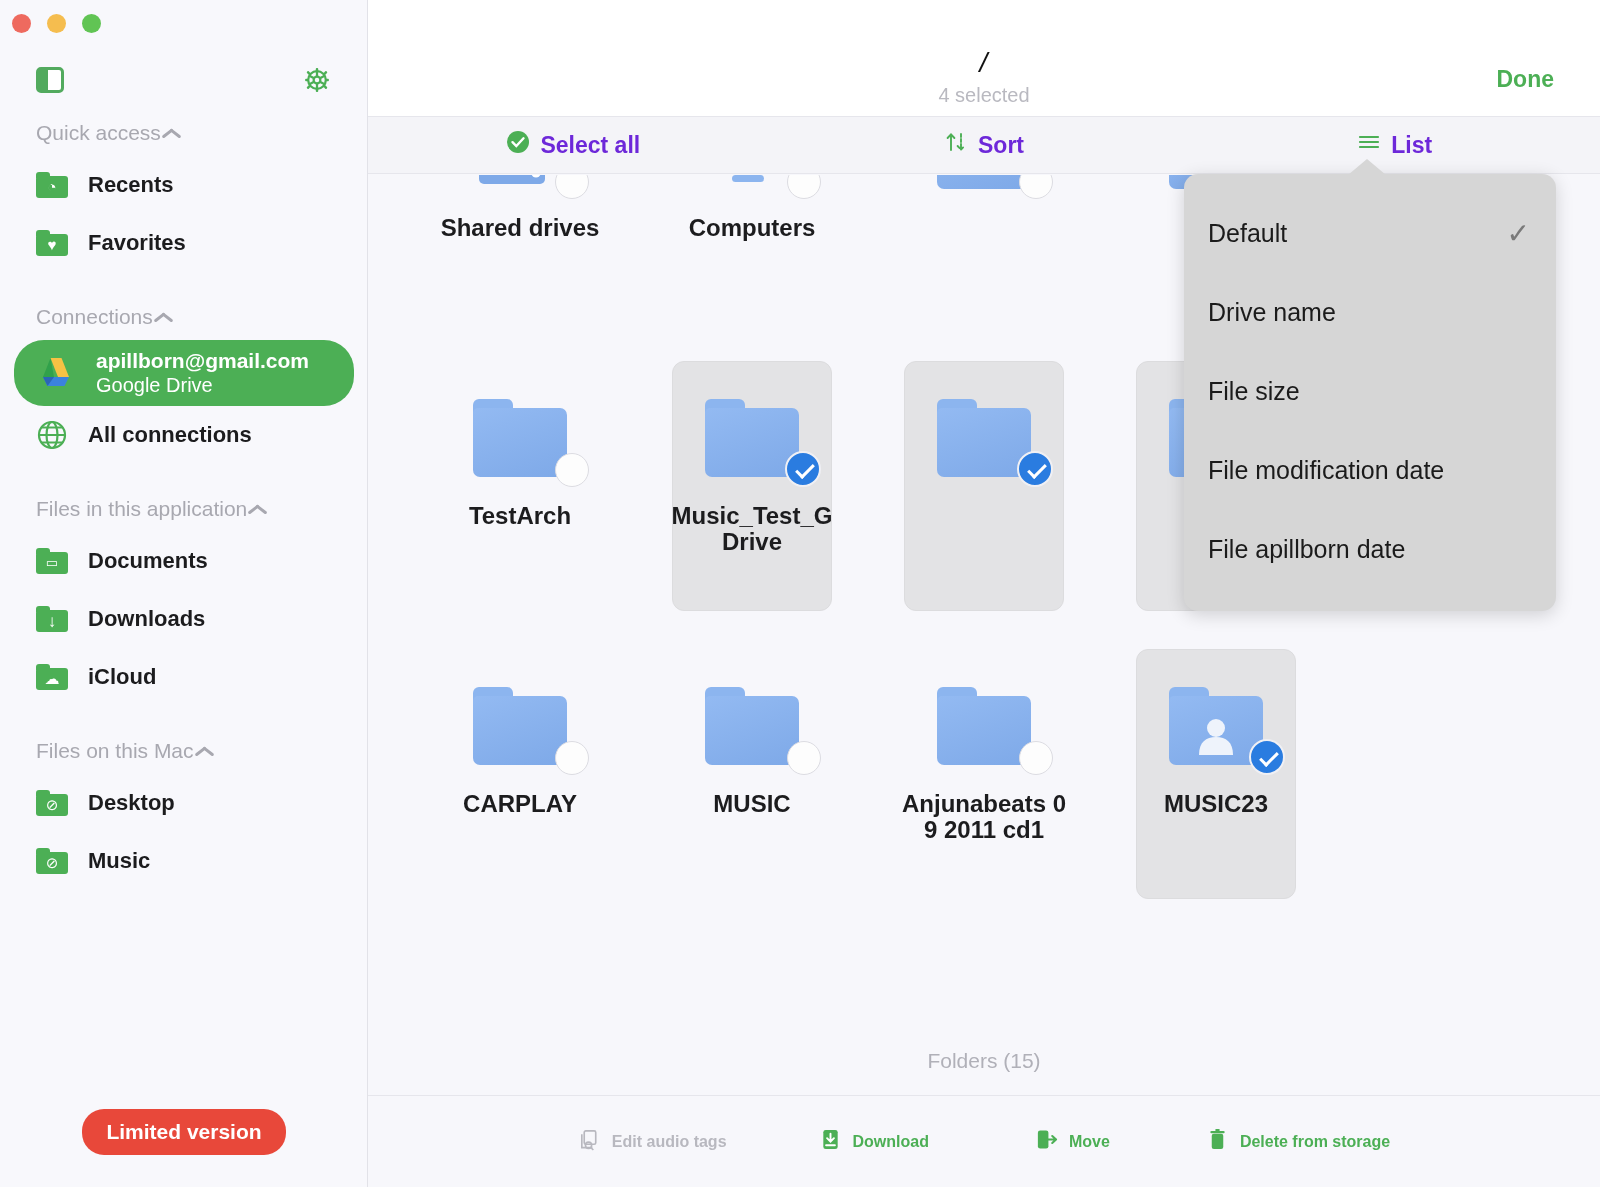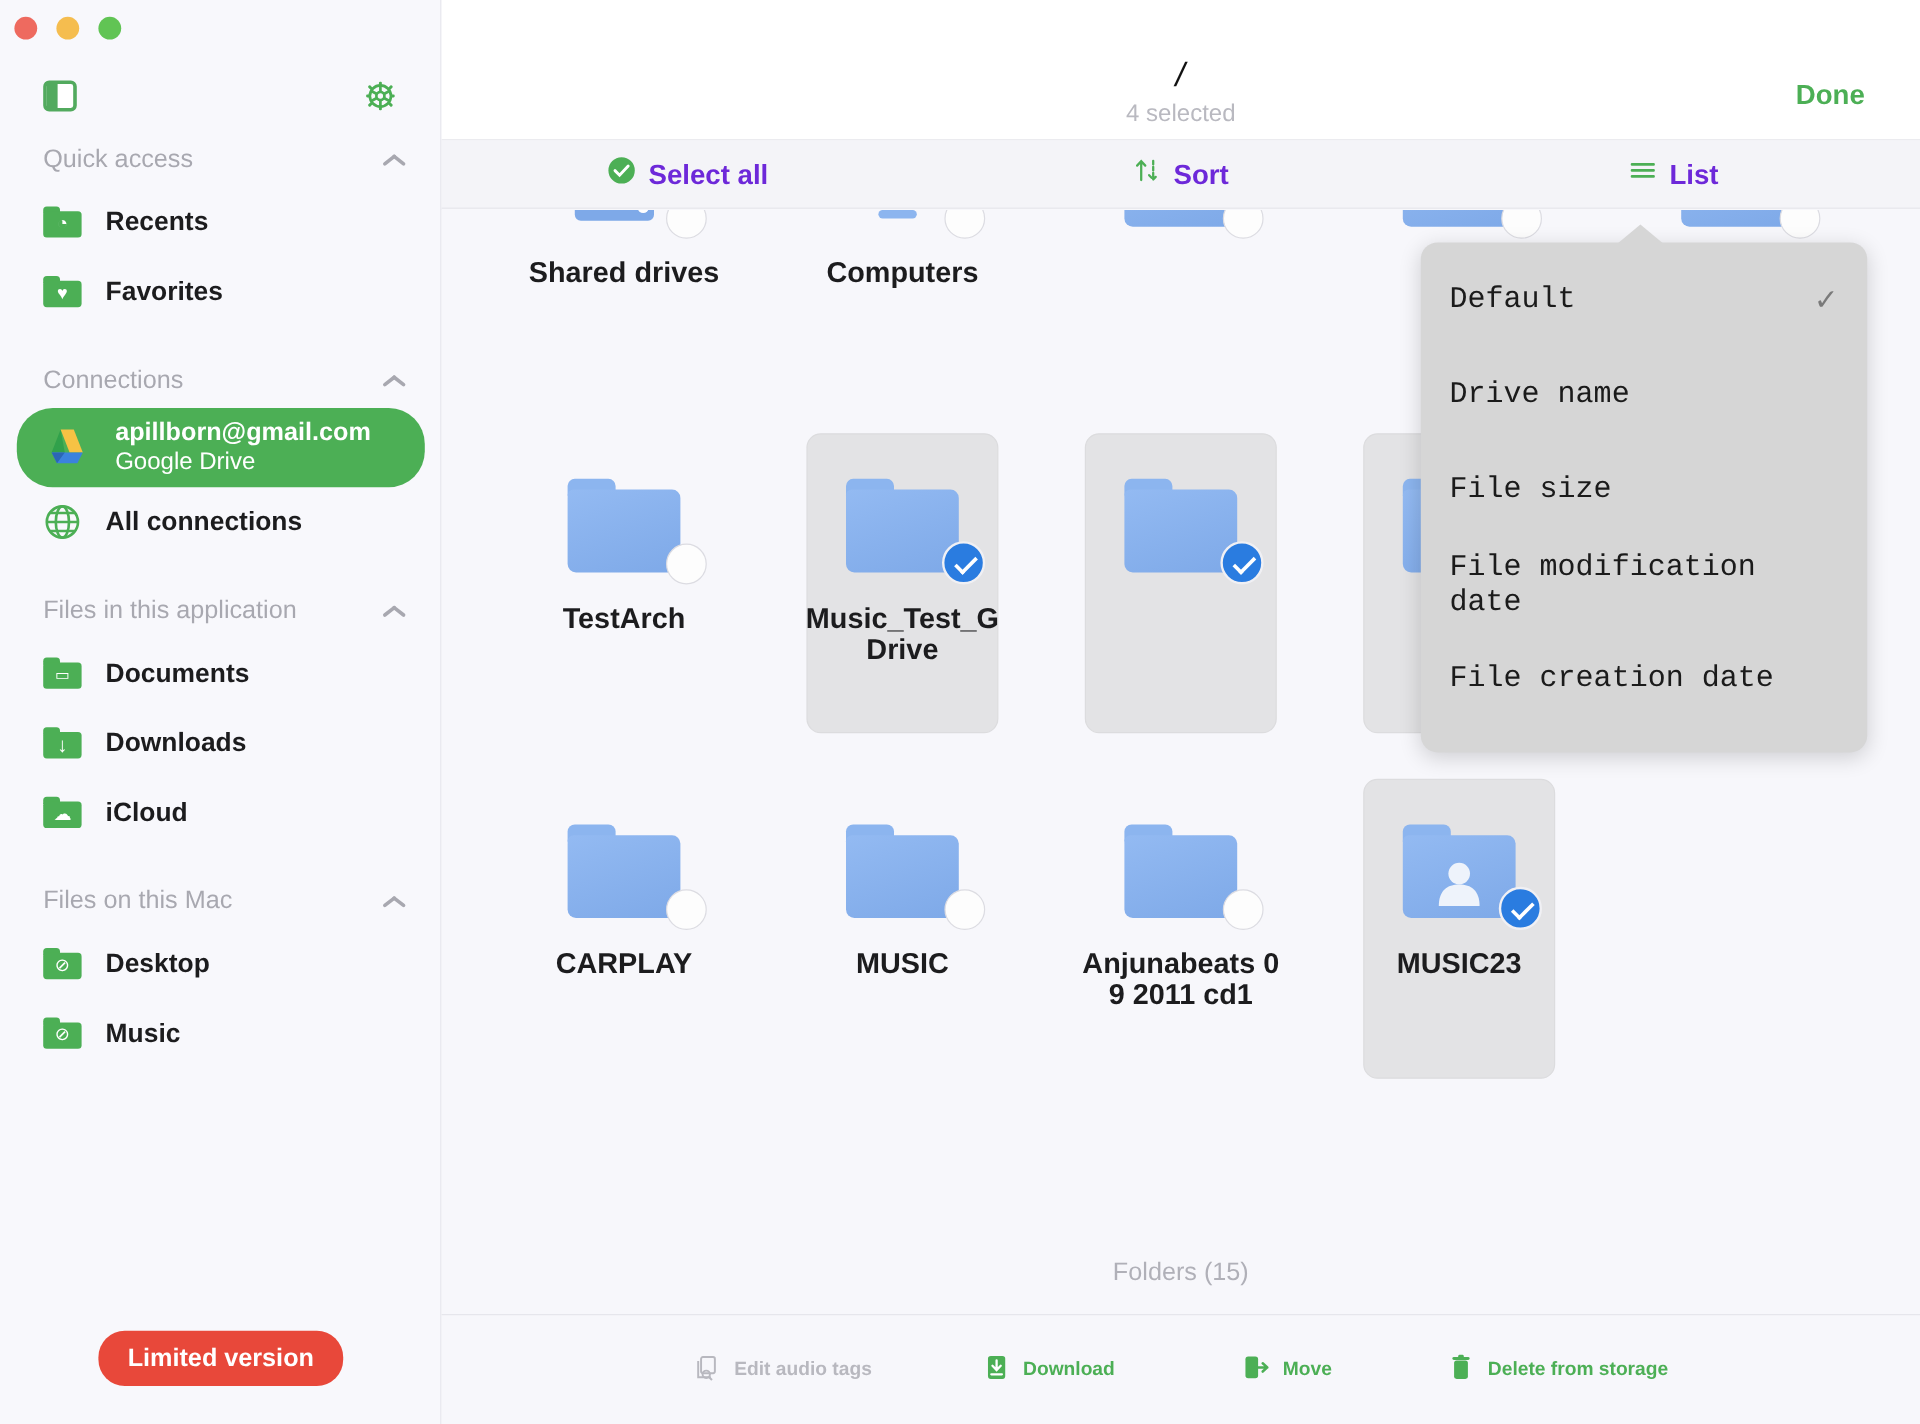--- a/index.html
+++ b/index.html
@@ -33,21 +33,21 @@
   }
   .sbtoggle::before {
     content: ""; position: absolute; left: 0; top: 0;
     width: 9px; height: 20px; background: #52aa5e;
   }
   .gear { position: absolute; right: 36px; top: 3px; width: 30px; height: 30px; cursor: pointer; }
 
   .side-scroll { position: absolute; top: 110px; left: 0; width: 368px; height: 960px; }
 
   .group-head {
-    display: flex; align-items: center; justify-content: space-between;
+    display: flex; align-items: center; 
     padding: 0 28px 0 36px; height: 46px;
     color: #a8a8b0; font-size: 21px;
   }
   .chev { width: 22px; height: 13px; position: relative; }
   .chev::before, .chev::after {
     content: ""; position: absolute; top: 5px; width: 13px; height: 2.6px;
     background: #a8a8b0; border-radius: 2px;
   }
   .chev::before { left: 0; transform: rotate(-38deg); }
   .chev::after { left: 8px; transform: rotate(38deg); }
@@ -202,25 +202,24 @@
   .bbtn {
     display: flex; align-items: center; gap: 11px;
     font-size: 16px; font-weight: bold; color: #4caf55; cursor: pointer;
   }
   .bbtn.disabled { color: #b8b8bf; cursor: default; }
   .sp1 { width: 92px; } .sp2 { width: 106px; } .sp3 { width: 96px; }
 
   
   .dropdown {
     position: absolute; z-index: 50;
-    left: 816px; top: 202px; width: 372px;
+    left: 816px; top: 174px; width: 372px;
     background: #d6d6d6; border-radius: 14px;
     box-shadow: 0 4px 18px rgba(0,0,0,0.16);
-    padding: 8px 0 22px 0;
-    font-family: Liberation Mono, monospace;
+    padding: 20px 0 22px 0;
   }
   .dd-arrow {
     position: absolute; top: -15px; left: 164px;
     width: 0; height: 0;
     border-left: 19px solid transparent; border-right: 19px solid transparent;
     border-bottom: 16px solid #d6d6d6;
   }
   .dd-item {
     height: 79px; display: flex; align-items: center; justify-content: space-between;
     padding: 0 26px 0 24px; font-size: 25px; color: #1b1b1b; cursor: pointer;
@@ -600,21 +599,21 @@
       <div class="dd-item">
         <span>Drive name</span>
       </div>
       <div class="dd-item">
         <span>File size</span>
       </div>
       <div class="dd-item">
         <span>File modification date</span>
       </div>
       <div class="dd-item">
-        <span>File creation date</span>
+        <span>File apillborn date</span>
       </div>
     </div>
 
     <div class="bottombar">
       <div class="bbtn disabled">
         <span>
           <svg viewBox="0 0 24 24" width="23" height="23">
             <g fill="none" stroke="#b8b8bf" stroke-width="1.7">
               <rect x="6.5" y="3" width="12" height="14" rx="1.6"></rect>
               <path d="M4 6.5 V20.5 H15"></path>

